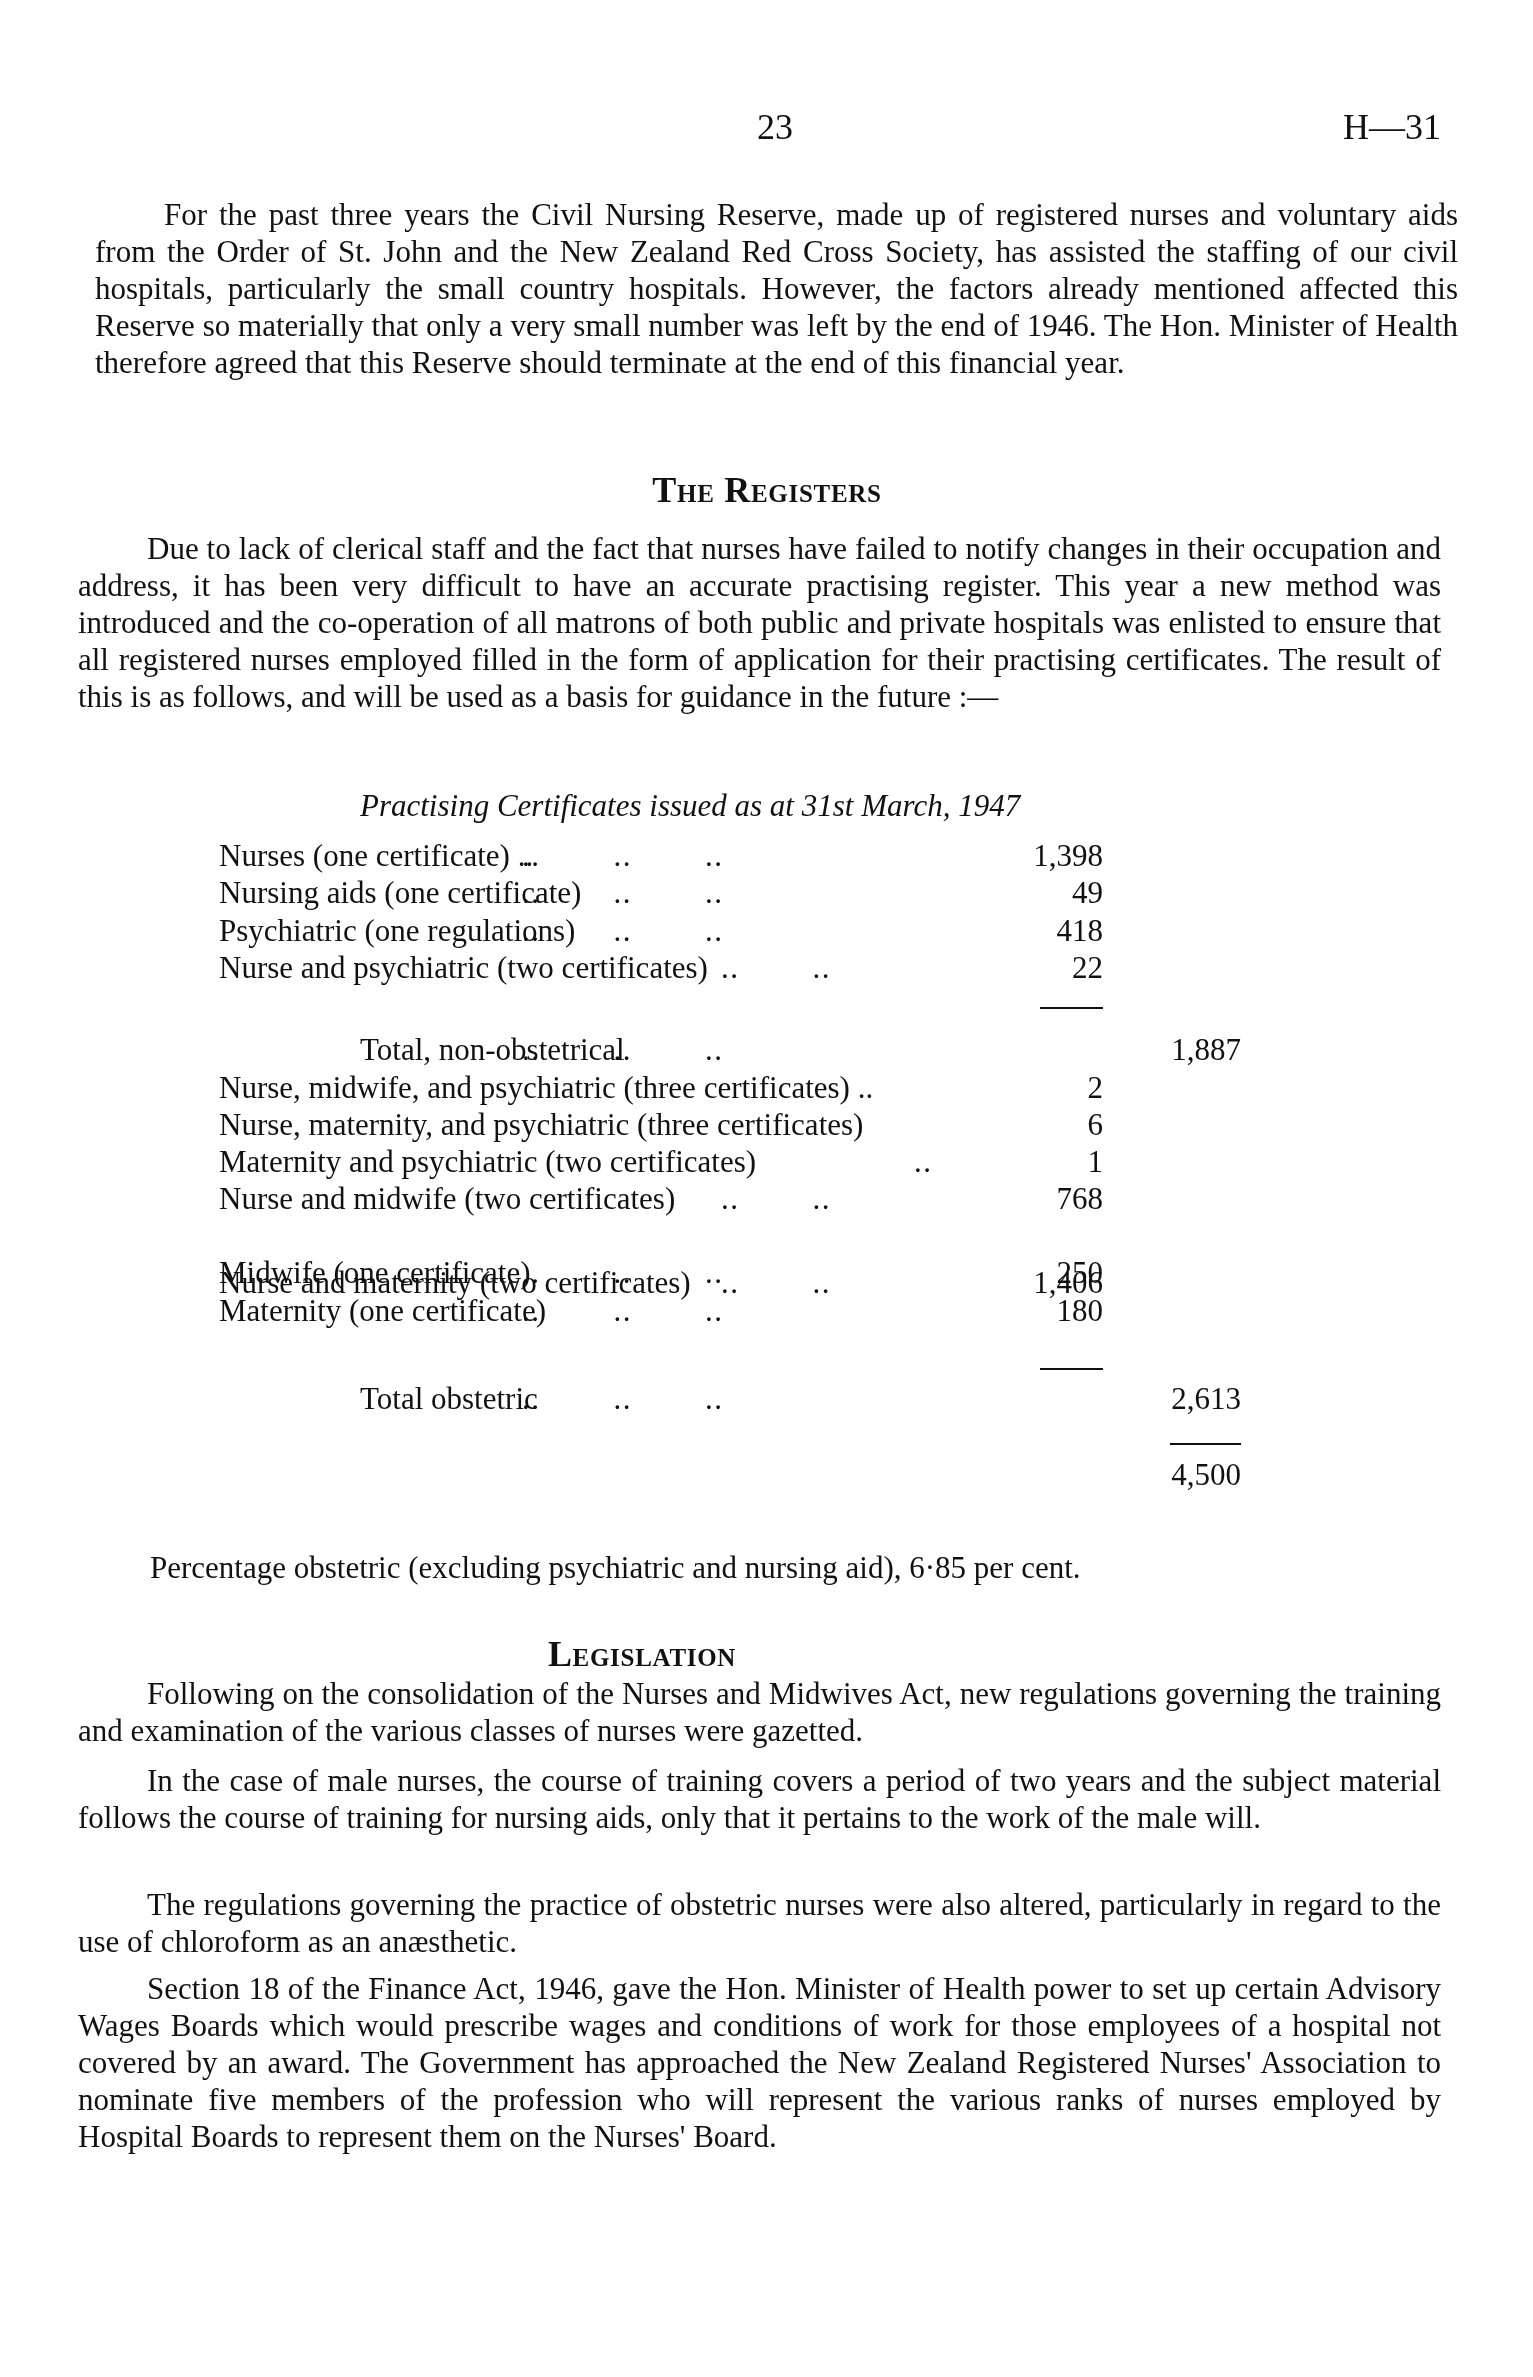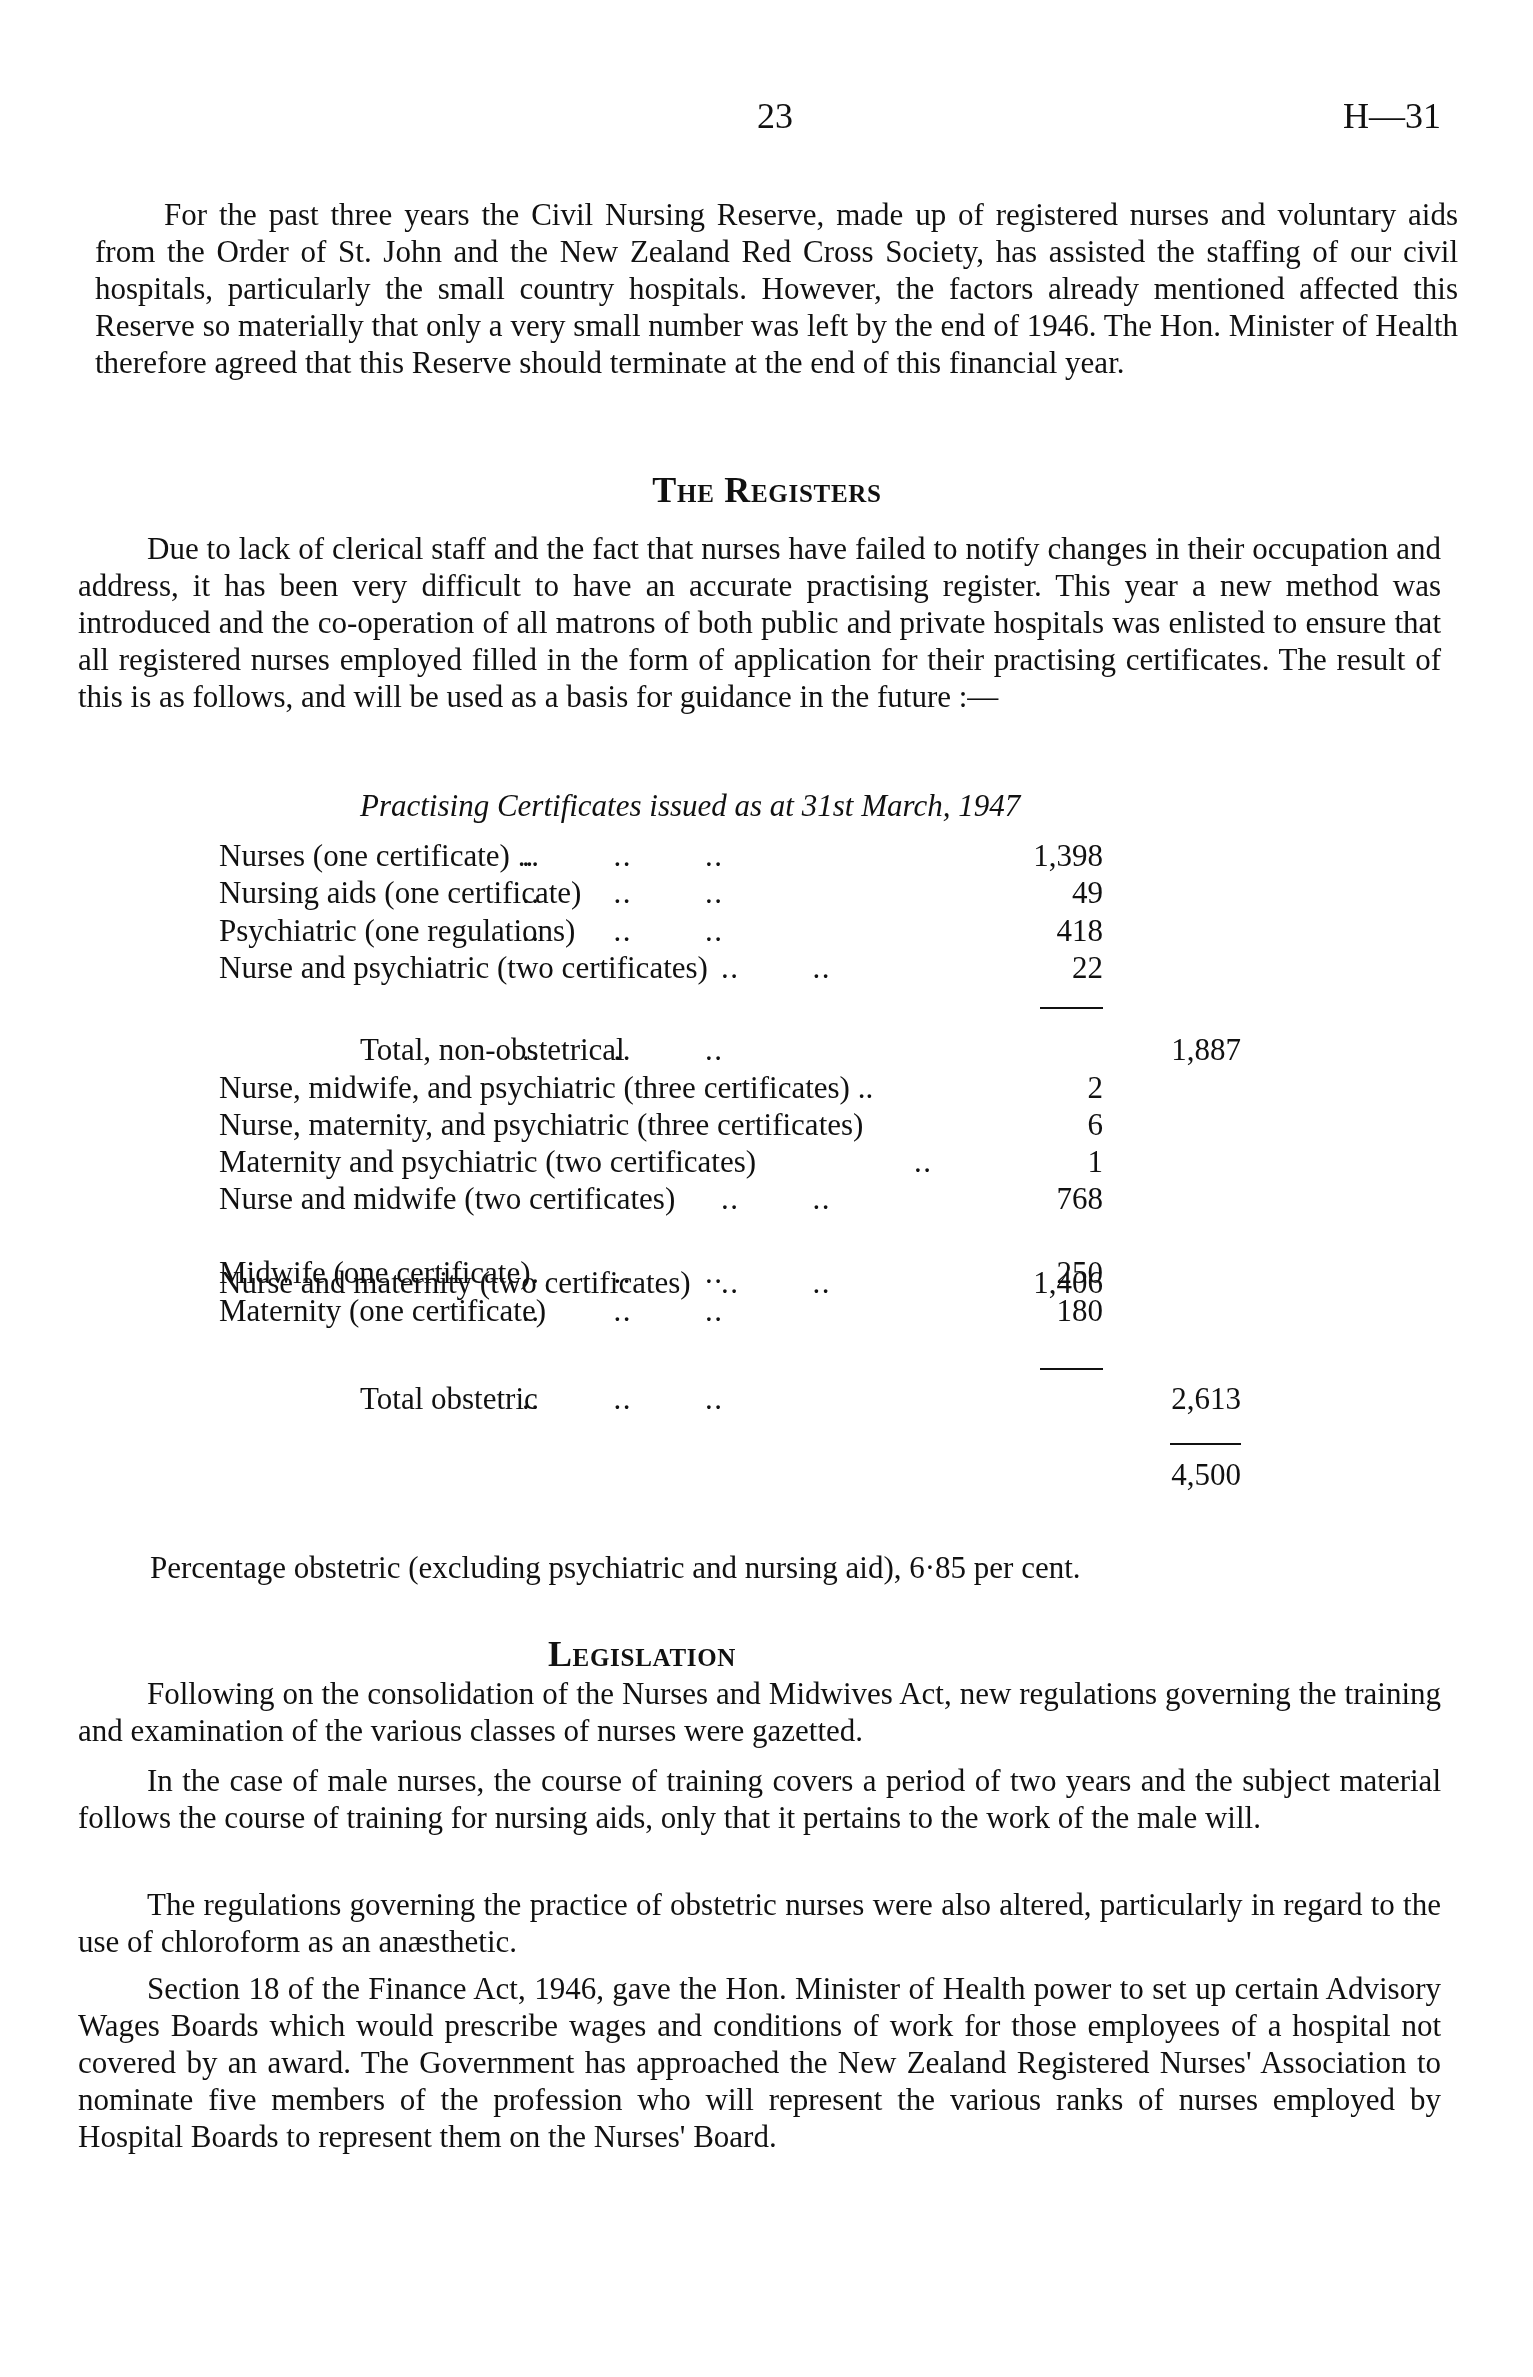--- a/index.html
+++ b/index.html
@@ -1,20 +1,20 @@
 <!DOCTYPE html>
 <html style="font-size:11px"><head>
 <meta charset="utf-8">
 <style>
   html, body { margin: 0; padding: 0; background: #ffffff; }
   body {
     width: 1534px; height: 2377px; position: relative; overflow: hidden;
     font-family: "Liberation Serif", "DejaVu Serif", serif; color: #111111;
   }
-  .header { position: absolute; top: 95px; left: 0; width: 1534px; height: 55px; }
+  .header { position: absolute; top: 106px; left: 0; width: 1534px; height: 55px; }
   .page-num { position: absolute; left: 757px; top: 0; font-size: 36px; }
   .doc-ref { position: absolute; right: 93px; top: 0; font-size: 36px; }
 
   .content { position: absolute; left: 78px; width: 1363px; font-size: 31px; line-height: 37px; }
   .para { text-align: justify; text-indent: 69px; margin: 0; }
   .heading {
     text-align: center; font-variant: small-caps; font-size: 36px; letter-spacing: 0.7px; margin: 0;
   }
 
   #p1 { top: 196px; margin-left: 17px; }

